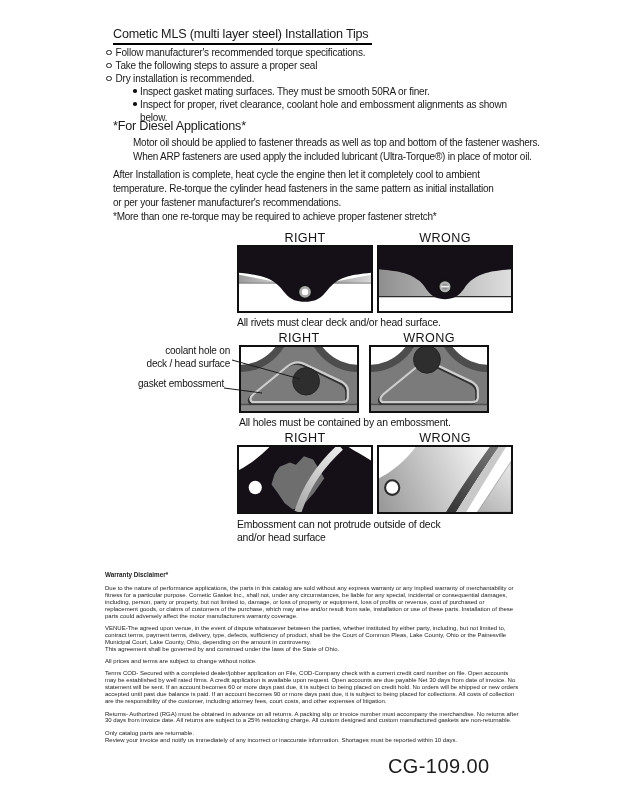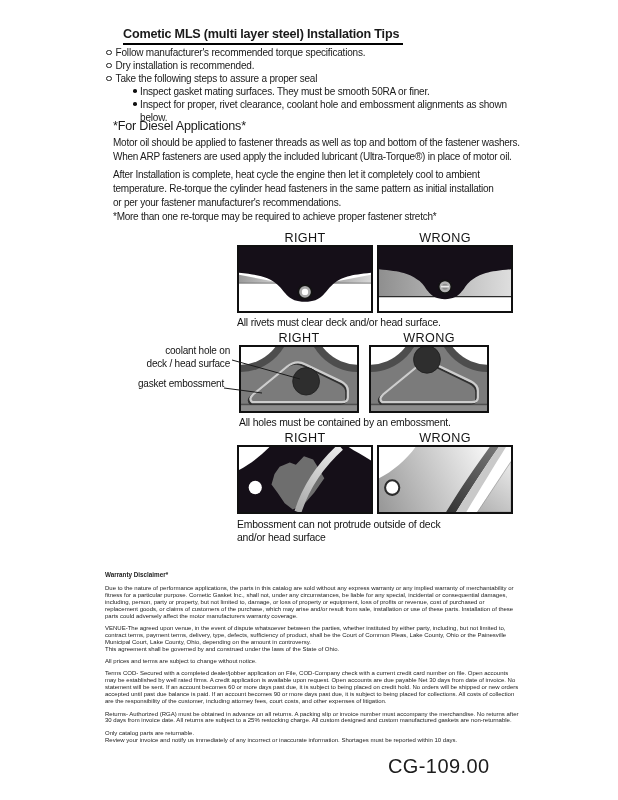--- a/index.html
+++ b/index.html
@@ -3,34 +3,34 @@
 <meta charset="utf-8">
 <style>
   html,body{margin:0;padding:0;}
   body{background:#ffffff;}
   .page{position:relative;width:618px;height:800px;background:#ffffff;overflow:hidden;
         font-family:"Liberation Sans",sans-serif;color:#1a1a1a;}
   .abs{position:absolute;}
   .pre{white-space:pre-line;}
 
   
-  .title{left:113px;top:27px;font-size:12.6px;font-weight:bold;letter-spacing:-0.2px;
-         border-bottom:2.3px solid #000;padding:0 4px 2px 0;margin-left:10px;}
+  .title{left:113px;top:27px;font-size:12.6px;font-weight:normal;letter-spacing:-0.2px;
+         border-bottom:2.3px solid #000;padding:0 4px 2px 0;}
 
   
   .tips{left:106px;top:46px;font-size:10px;letter-spacing:-0.2px;line-height:13px;width:430px;}
   .tip-row{display:flex;align-items:flex-start;}
   .tip-row.sub{margin-left:27px;}
   .marker-o{width:3.6px;height:3.6px;border:1.1px solid #222;border-radius:50%;margin:3.8px 4px 0 0;flex:none;}
   .marker-f{width:3.6px;height:3.6px;background:#111;border-radius:50%;margin:4.3px 3.5px 0 0;flex:none;}
 
   
   .diesel-h{left:113px;top:119px;font-size:12.6px;font-weight:normal;letter-spacing:-0.2px;}
   .para{left:113px;width:452px;font-size:10px;letter-spacing:-0.25px;line-height:13.8px;}
-  .p1{top:136px;} .p2{top:168px;} .p3{top:210px;}
+  .p1{top:136px;margin-left:20px;} .p2{top:168px;} .p3{top:210px;}
 
   
   .dlabel{font-size:12.6px;letter-spacing:0.4px;text-align:center;color:#141414;}
   .dbox{border:2.6px solid #101010;background:#fff;box-sizing:border-box;}
   .dbox svg{display:block;width:100%;height:100%;}
   .caption{font-size:10.4px;letter-spacing:-0.2px;line-height:13px;color:#141414;}
   .ann{font-size:10px;letter-spacing:-0.2px;line-height:12.5px;text-align:right;color:#141414;}
 
   .f-deck{fill:var(--deck-black,#150f18);}
   .f-gasket{fill:var(--gasket-gray,#7b7b7b);}
@@ -51,25 +51,25 @@
 
   <div class="abs title">Cometic MLS (multi layer steel) Installation Tips</div>
 
   <div class="abs tips">
     <div class="tip-row">
       <span class="marker-o"></span>
       <span>Follow manufacturer's recommended torque specifications.</span>
     </div>
     <div class="tip-row">
       <span class="marker-o"></span>
-      <span>Dry installation is recommended.</span>
+      <span>Take the following steps to assure a proper seal</span>
     </div>
     <div class="tip-row">
       <span class="marker-o"></span>
-      <span>Take the following steps to assure a proper seal</span>
+      <span>Dry installation is recommended.</span>
     </div>
     <div class="tip-row sub">
       <span class="marker-f"></span>
       <span>Inspect gasket mating surfaces.  They must be smooth 50RA or finer.</span>
     </div>
     <div class="tip-row sub">
       <span class="marker-f"></span>
       <span>Inspect for proper, rivet clearance, coolant hole and embossment alignments as shown below.</span>
     </div>
   </div>

